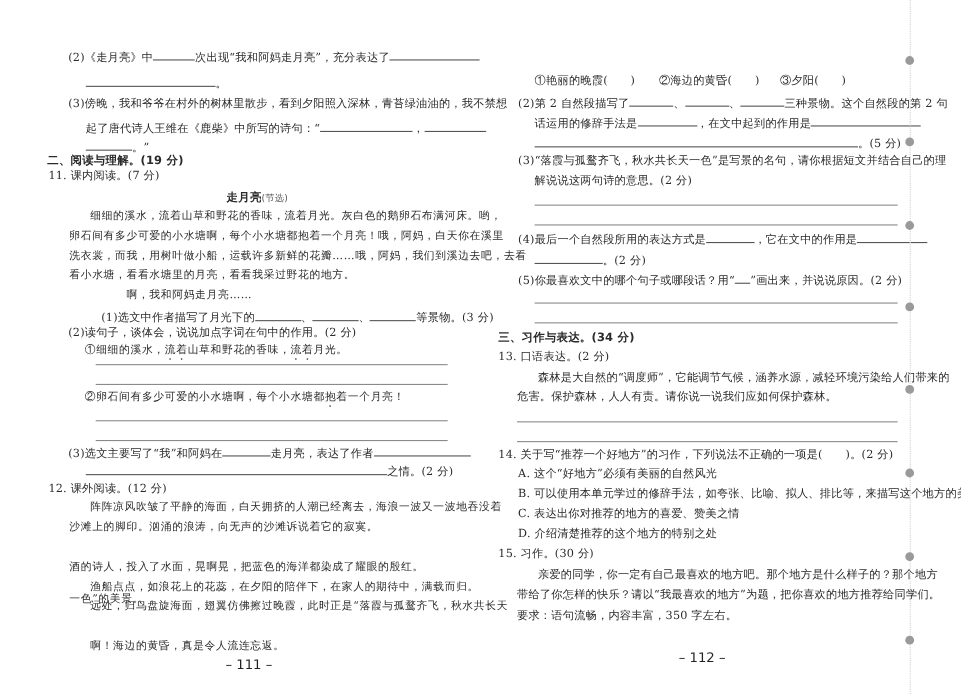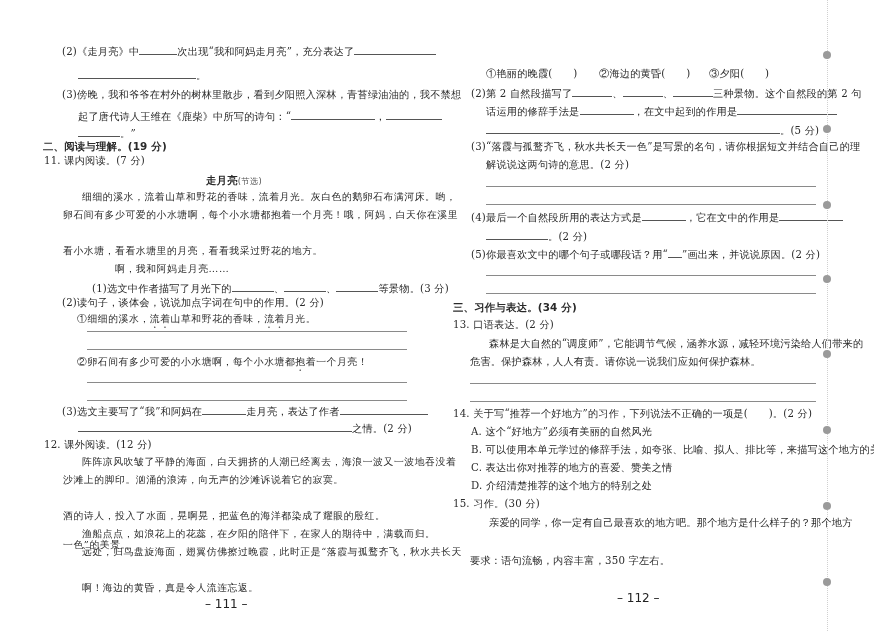--- a/index.html
+++ b/index.html
@@ -40,20 +40,21 @@
   </div>
 
   <div class="ln bold" style="left:43px;top:139px;">二、阅读与理解。(19 分)</div>
 
   <div class="ln" style="left:44px;top:154px;">11.  课内阅读。(7 分)</div>
   <div class="ln bold" style="left:206px;top:173px;">
     <span>走月亮</span><span class="sub">(节选)</span>
   </div>
   <div class="ln passage" style="left:82px;top:190px;">细细的溪水，流着山草和野花的香味，流着月光。灰白色的鹅卵石布满河床。哟，</div>
   <div class="ln passage" style="left:63px;top:208px;">卵石间有多少可爱的小水塘啊，每个小水塘都抱着一个月亮！哦，阿妈，白天你在溪里</div>
+  <div class="ln passage" style="left:63px;top:226px;">洗衣裳，而我，用树叶做小船，运载许多新鲜的花瓣……哦，阿妈，我们到溪边去吧，去看</div>
   <div class="ln passage" style="left:63px;top:244px;">看小水塘，看看水塘里的月亮，看看我采过野花的地方。</div>
   <div class="ln passage" style="left:82px;top:262px;padding-left:33px;">啊，我和阿妈走月亮……</div>
 
   <div class="ln" style="left:62px;top:280px;margin-left:30px;">
     <span>(1)选文中作者描写了月光下的</span><span class="blank" style="width:42px"></span><span>、</span><span class="blank" style="width:42px"></span><span>、</span><span class="blank" style="width:42px"></span><span>等景物。(3 分)</span>
   </div>
   <div class="ln" style="left:62px;top:296px;">(2)读句子，谈体会，说说加点字词在句中的作用。(2 分)</div>
   <div class="ln passage" style="left:77px;top:312px;">
     <span>①细细的溪水，</span><span class="em">流着</span><span>山草和野花的香味，</span><span class="em">流着</span><span>月光。</span>
   </div>
@@ -126,20 +127,21 @@
   <div class="rule" style="left:33px;top:401px;width:346px;"></div>
 
   <div class="ln" style="left:16px;top:407px;">14.  关于写“推荐一个好地方”的习作，下列说法不正确的一项是(　　)。(2 分)</div>
   <div class="ln" style="left:34px;top:425px;">A.  这个“好地方”必须有美丽的自然风光</div>
   <div class="ln" style="left:34px;top:443px;">B.  可以使用本单元学过的修辞手法，如夸张、比喻、拟人、排比等，来描写这个地方的美</div>
   <div class="ln" style="left:34px;top:461px;">C.  表达出你对推荐的地方的喜爱、赞美之情</div>
   <div class="ln" style="left:34px;top:479px;">D.  介绍清楚推荐的这个地方的特别之处</div>
 
   <div class="ln" style="left:16px;top:497px;">15.  习作。(30 分)</div>
   <div class="ln" style="left:52px;top:516px;text-align:center;">亲爱的同学，你一定有自己最喜欢的地方吧。那个地方是什么样子的？那个地方</div>
+  <div class="ln" style="left:33px;top:535px;">带给了你怎样的快乐？请以“我最喜欢的地方”为题，把你喜欢的地方推荐给同学们。</div>
   <div class="ln" style="left:33px;top:554px;">要求：语句流畅，内容丰富，350 字左右。</div>
 
   <div class="pn" style="left:180px;top:591px;">– 112 –</div>
 </div>
 
 <div class="dotline"></div>
 <div class="hole" style="top:51px;"></div>
 <div class="hole" style="top:125px;"></div>
 <div class="hole" style="top:201px;"></div>
 <div class="hole" style="top:275px;"></div>

